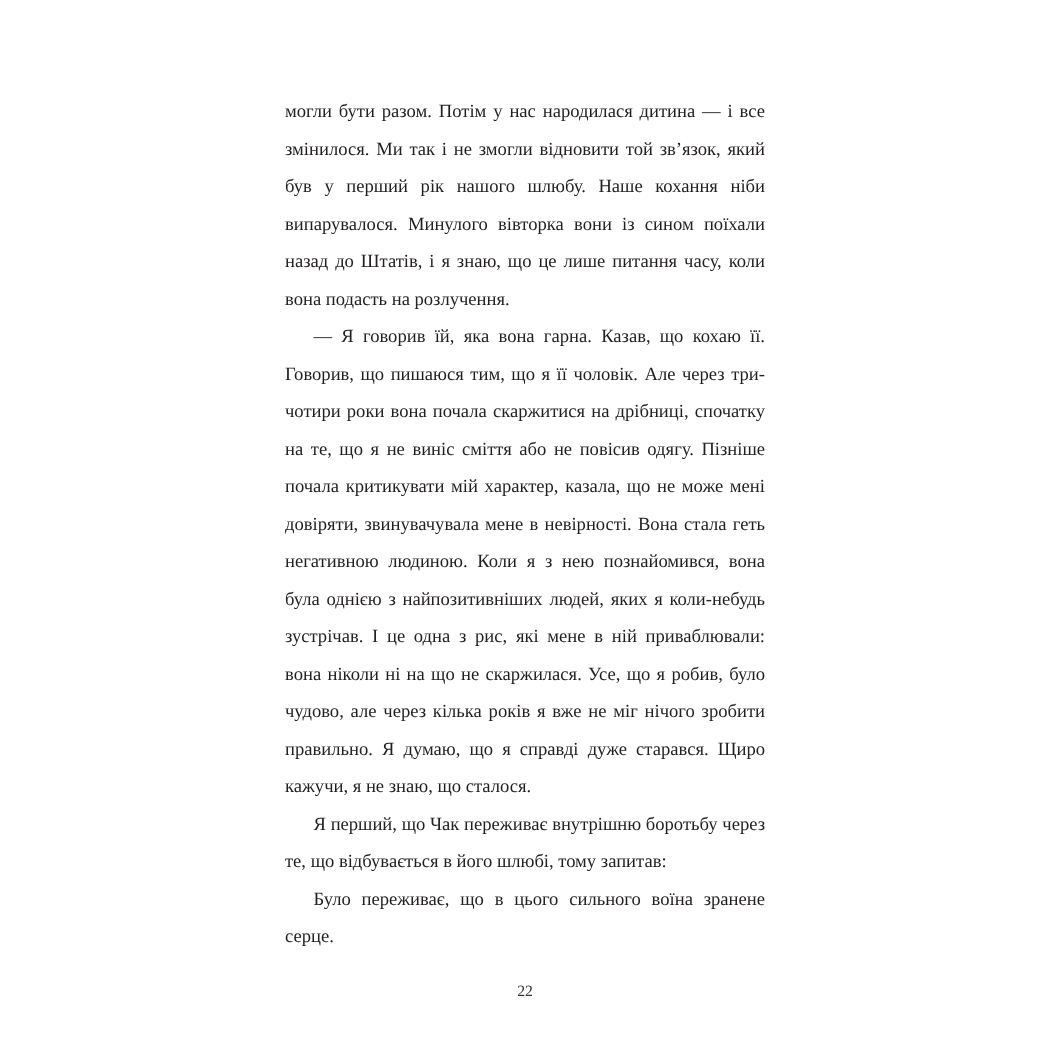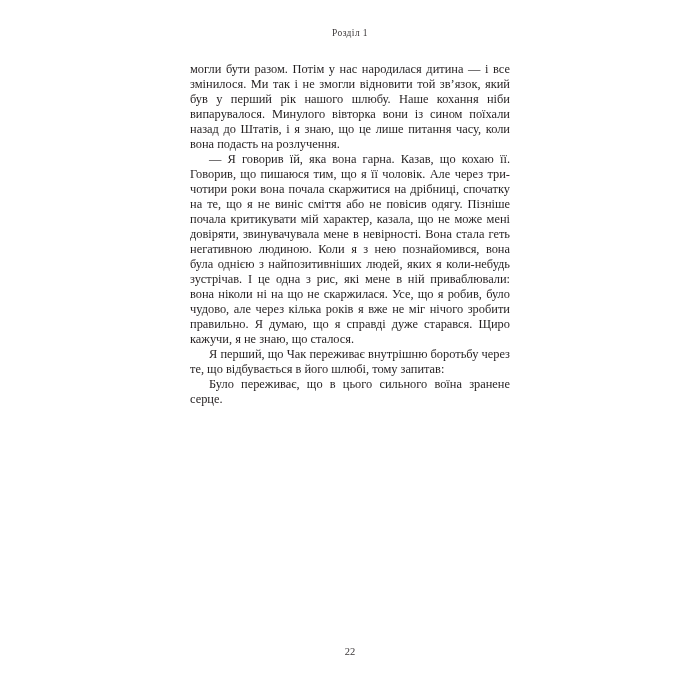--- a/index.html
+++ b/index.html
@@ -29,49 +29,48 @@
     font-size: 9.5px;
     letter-spacing: 0.4px;
     color: #3a3637;
   }
   .text-column {
     position: absolute;
     top: 62px;
     left: 190px;
     width: 320px;
     font-size: 12.4px;
-    line-height: 15px;
+    line-height: 25px;
     text-align: justify;
     text-justify: inter-word;
     hyphens: manual;
     color: #231f20;
   }
   .text-column p {
     margin: 0;
     text-indent: 19px;
   }
   .text-column p.noindent {
     text-indent: 0;
   }
   .folio {
     position: absolute;
-    bottom: 43px;
+    bottom: 33px;
     left: 0;
     width: 700px;
     text-align: center;
     font-size: 10.5px;
     color: #3a3637;
   }
 </style>
 </head>
 <body>
 
 <div class="page">
 
-  <div class="running-head">Розділ 1</div>
 
   <div class="text-column">
     <p class="noindent">могли бути разом. Потім у нас народилася дитина — і все змінилося. Ми так і не змогли відновити той зв’язок, який був у перший рік нашого шлюбу. Наше кохання ніби випарувалося. Минулого вівторка вони із сином поїхали назад до Штатів, і я знаю, що це лише питання часу, коли вона подасть на розлучення.</p>
     <p>— Я говорив їй, яка вона гарна. Казав, що кохаю її. Говорив, що пишаюся тим, що я її чоловік. Але через три-чотири роки вона почала скаржитися на дрібниці, спочатку на те, що я не виніс сміття або не повісив одягу. Пізніше почала критикувати мій характер, казала, що не може мені довіряти, звинувачувала мене в невірності. Вона стала геть негативною людиною. Коли я з нею познайомився, вона була однією з найпозитивніших людей, яких я коли-небудь зустрічав. І це одна з рис, які мене в ній приваблювали: вона ніколи ні на що не скаржилася. Усе, що я робив, було чудово, але через кілька років я вже не міг нічого зробити правильно. Я думаю, що я справді дуже старався. Щиро кажучи, я не знаю, що сталося.</p>
     <p>Я перший, що Чак переживає внутрішню боротьбу через те, що відбувається в його шлюбі, тому запитав:</p>
     <p>Було переживає, що в цього сильного воїна зранене серце.</p>
   </div>
 
   <div class="folio">22</div>
 

